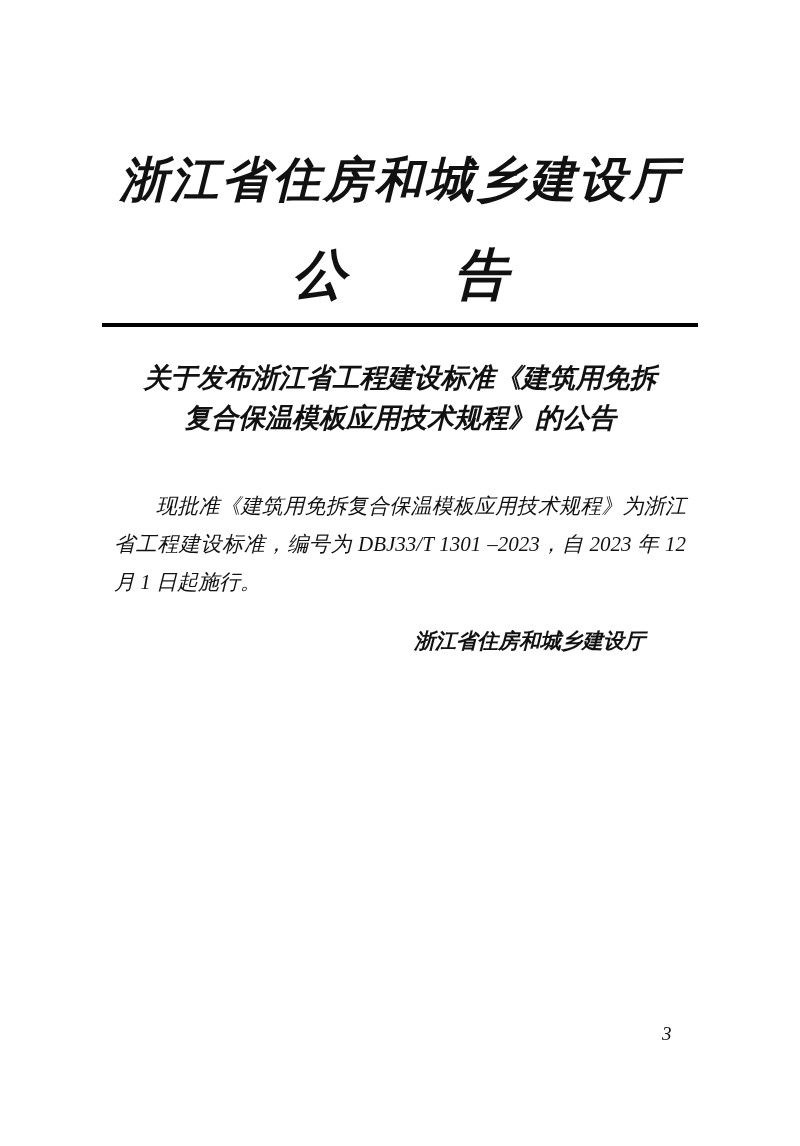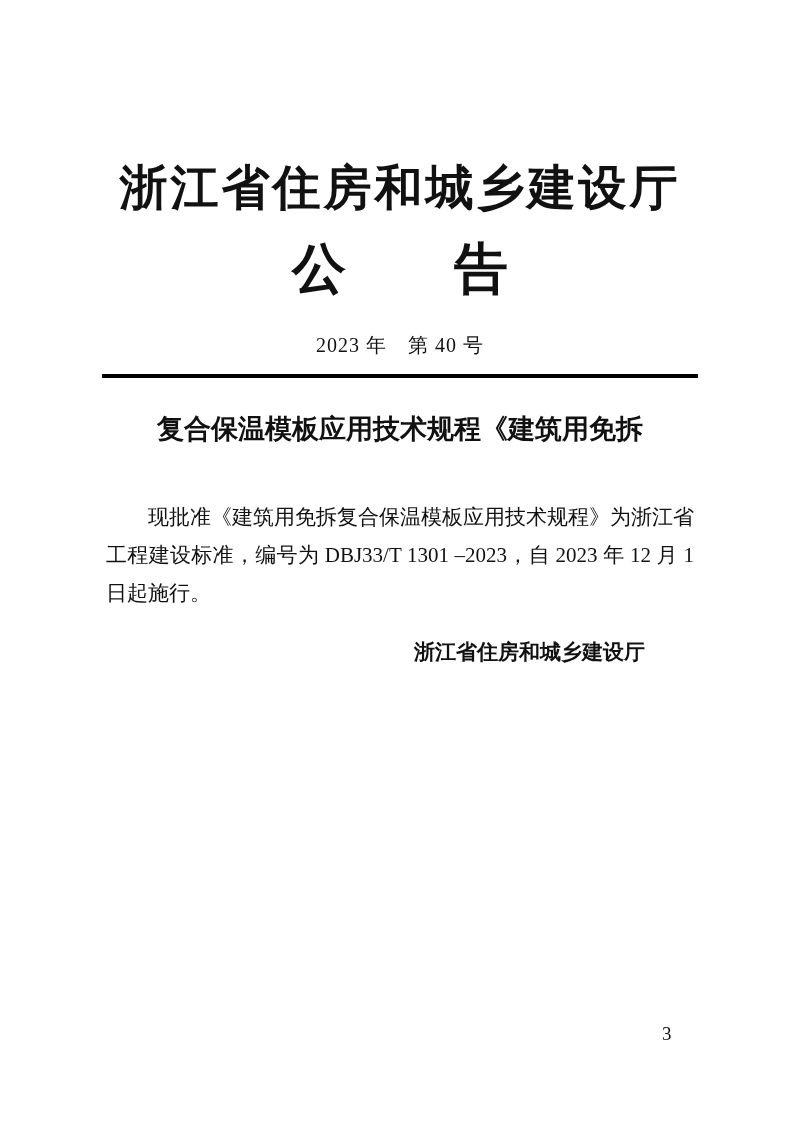--- a/index.html
+++ b/index.html
@@ -14,34 +14,35 @@
   }
   .page{
     position:relative;
     width:800px;
     height:1146px;
     margin:0 auto;
     background:var(--page-bg);
     color:var(--text-color);
     font-family:"Liberation Serif","DejaVu Serif",serif;
     box-sizing:border-box;
-    padding:8px 102px;
+    padding:0 102px;
     overflow:hidden;
+    font-style:italic;
   }
   .dept-title{
     margin-top:150px;
     text-align:center;
     font-size:48px;
     font-weight:700;
     letter-spacing:3px;
     line-height:60px;
     white-space:nowrap;
   }
   .announcement{
-    margin-top:20px;
+    margin-top:34px;
     text-align:center;
     font-size:54px;
     font-weight:700;
     line-height:62px;
     white-space:nowrap;
   }
   .issue-number{
     margin-top:33px;
     text-align:center;
     font-size:20px;
@@ -60,21 +61,21 @@
     font-weight:700;
     line-height:40px;
   }
   .body-text{
     margin-top:49px;
     font-size:21px;
     line-height:38px;
     text-align:justify;
   }
   .body-text p{
-    margin:4px;
+    margin:12px;
     text-indent:2em;
   }
   .signature-block{
     margin-top:20px;
     margin-left:auto;
     margin-right:53px;
     width:max-content;
     text-align:center;
     font-weight:700;
     font-size:21px;
@@ -91,26 +92,26 @@
 </style>
 </head>
 <body>
 
 <div class="page">
 
   <div class="dept-title">浙江省住房和城乡建设厅</div>
 
   <div class="announcement">公　　告</div>
 
-  <div class="issue-number">2023 年　第 40 号</div>
 
   <div class="rule"></div>
 
   <div class="notice-title">
-    <div>复合保温模板应用技术规程《建筑用免拆</div>
+    <div>关于发布浙江省工程建设标准《建筑用免拆</div>
+    <div>复合保温模板应用技术规程》的公告</div>
   </div>
 
   <div class="body-text">
     <p>现批准《建筑用免拆复合保温模板应用技术规程》为浙江省工程建设标准，编号为 DBJ33/T 1301 –2023，自 2023 年 12 月 1 日起施行。</p>
   </div>
 
   <div class="signature-block">
     <div>浙江省住房和城乡建设厅</div>
   </div>
 

